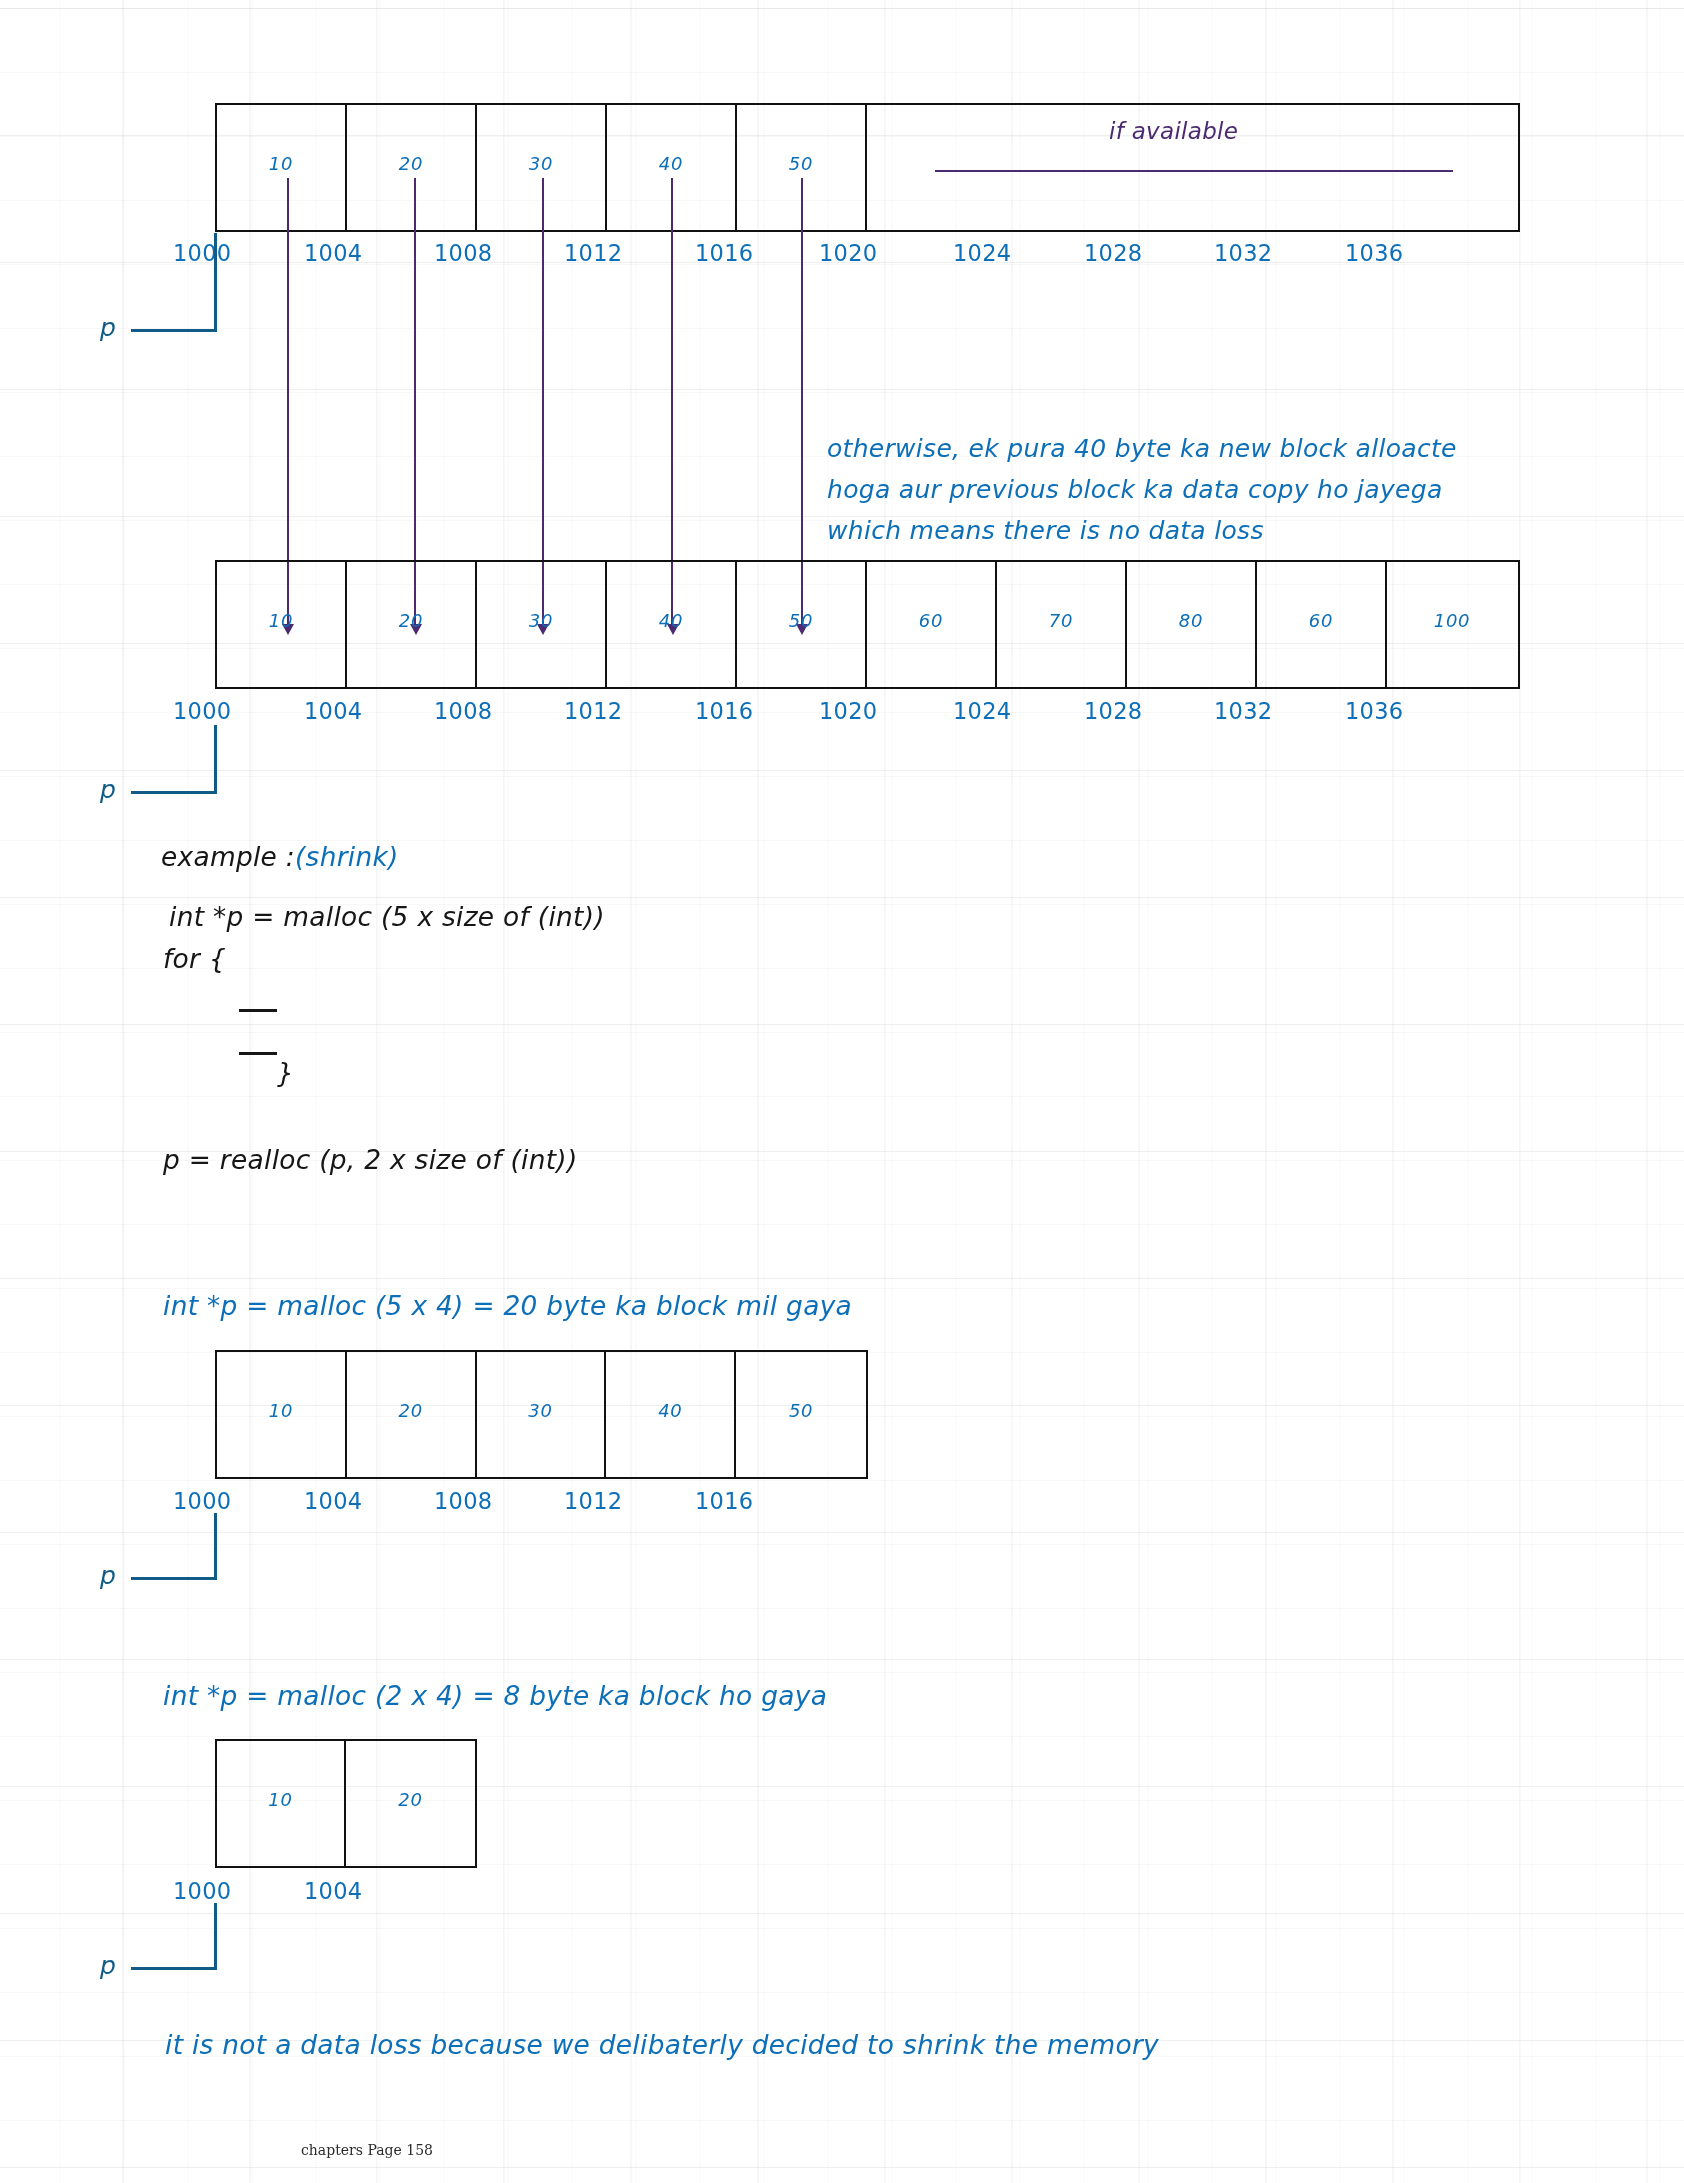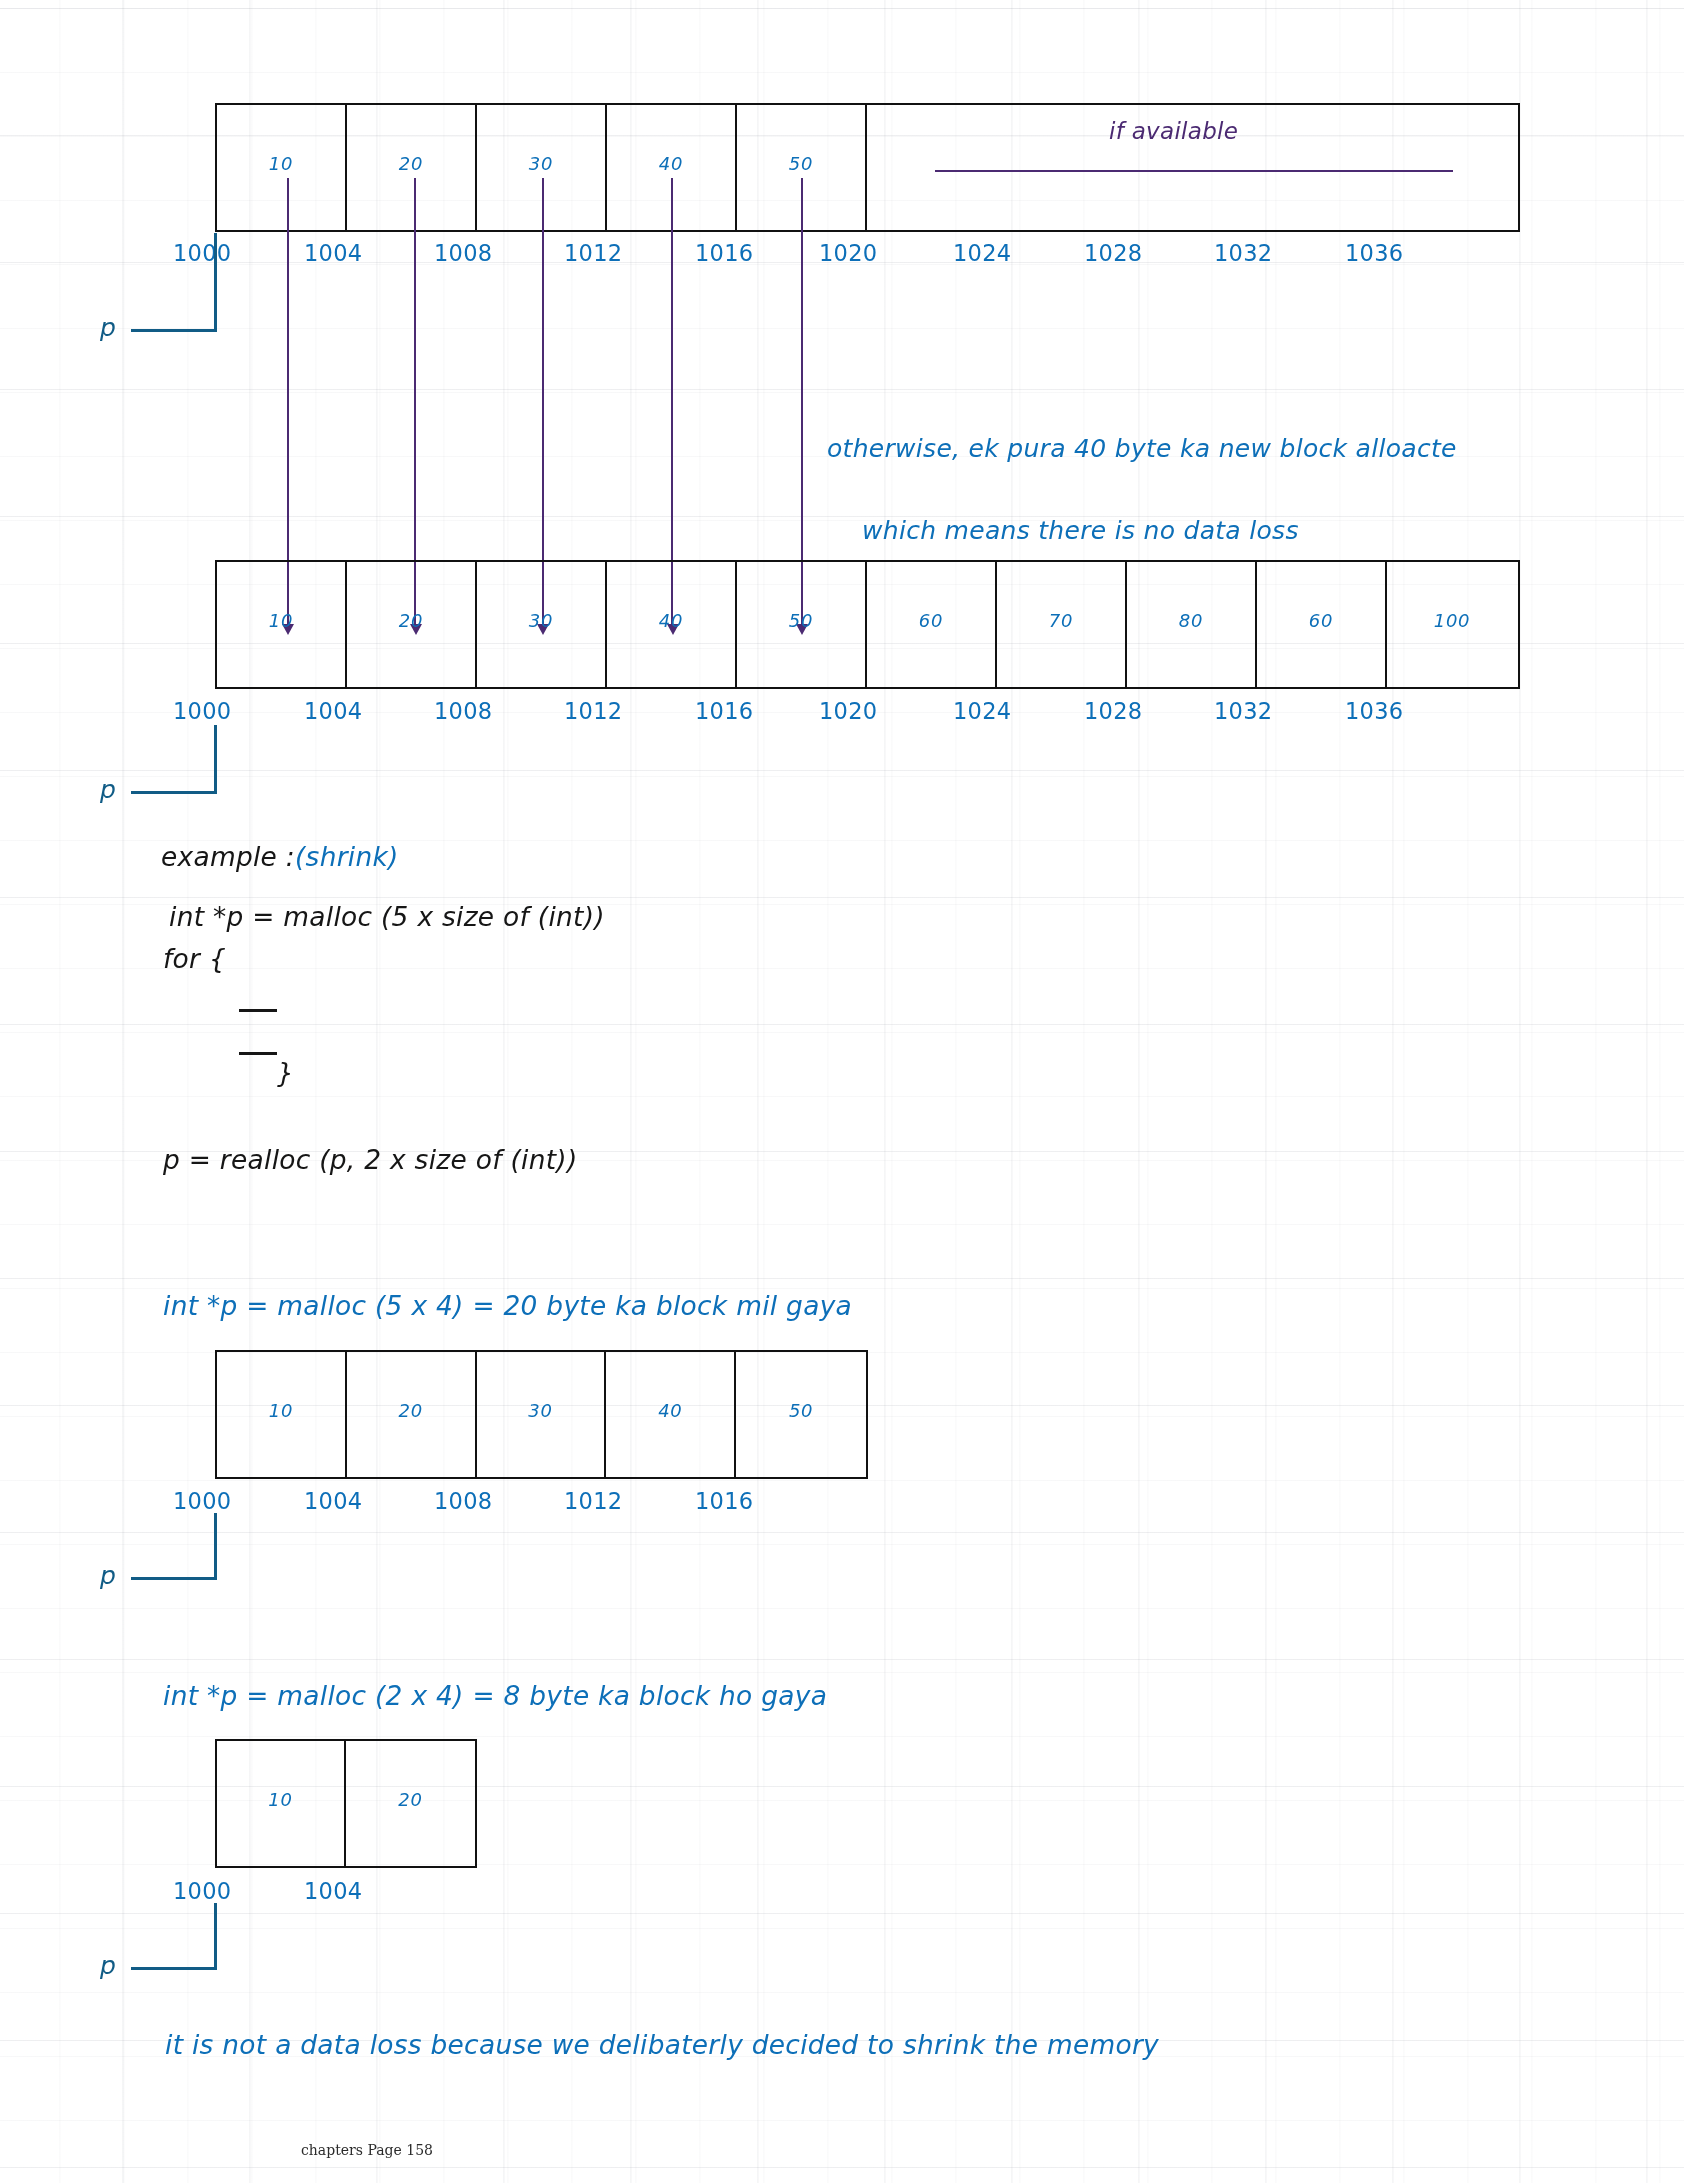--- a/index.html
+++ b/index.html
@@ -172,21 +172,22 @@
       <div class="arrow-head" style="left: 410px; top: 624px;"></div>
       <div class="arrow-shaft" style="left: 542px; top: 178px; height: 446px;"></div>
       <div class="arrow-head" style="left: 537px; top: 624px;"></div>
       <div class="arrow-shaft" style="left: 671px; top: 178px; height: 446px;"></div>
       <div class="arrow-head" style="left: 667px; top: 624px;"></div>
       <div class="arrow-shaft" style="left: 801px; top: 178px; height: 446px;"></div>
       <div class="arrow-head" style="left: 796px; top: 624px;"></div>
     </div>
 
   <div class="abs hw blue" style="left:827px;top:436px;font-size:25px;">otherwise, ek pura 40 byte ka new block alloacte</div>
-  <div class="abs hw blue" style="left:827px;top:518px;font-size:25px;margin-left:35px;">which means there is no data loss</div>
+  <div class="abs hw blue" style="left:827px;top:477px;font-size:25px;">hoga aur previous block ka data copy ho jayega</div>
+  <div class="abs hw blue" style="left:827px;top:518px;font-size:25px;">which means there is no data loss</div>
 
   <div class="memrow" id="row2-table" style="left:215px;top:560px;width:1305px;height:129px;">
       <div class="memcell" style="width: 130px;">
         <span class="val">10</span>
       </div>
       <div class="memcell" style="width: 130px;">
         <span class="val">20</span>
       </div>
       <div class="memcell" style="width: 130px;">
         <span class="val">30</span>

